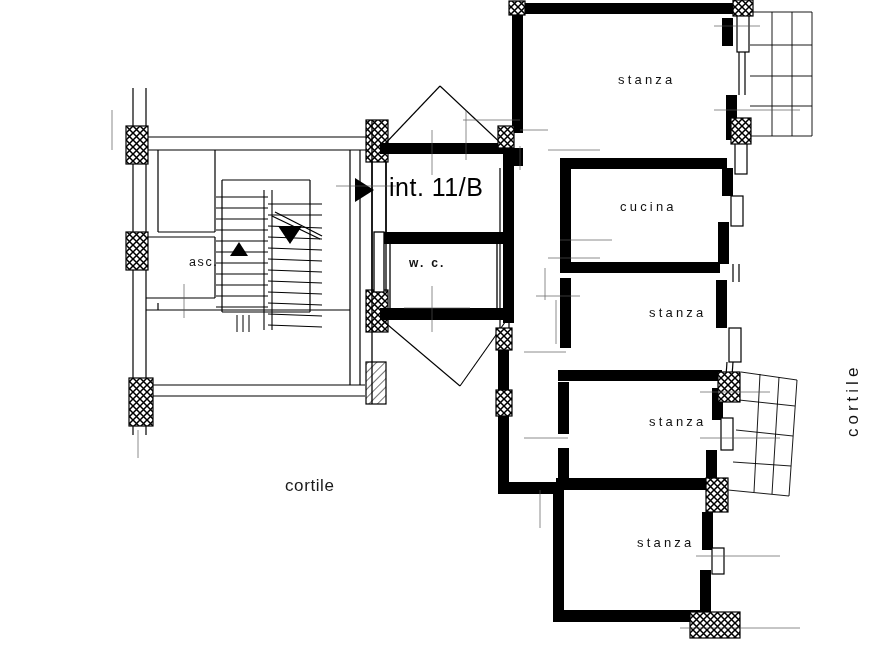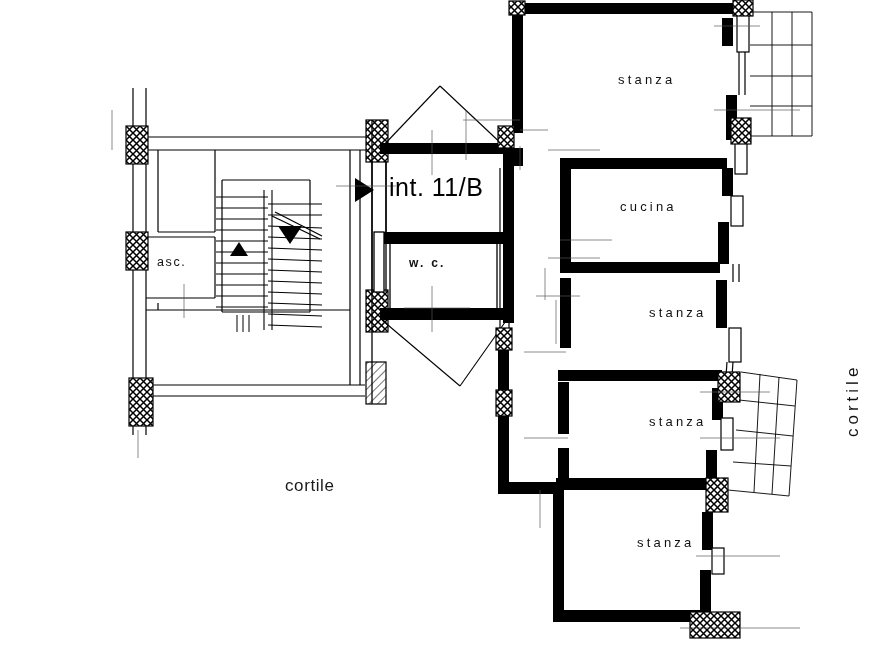--- a/index.html
+++ b/index.html
@@ -40,20 +40,21 @@
     font-weight: 400;
   }
   .lbl-wc {
     font-size: 12px;
     letter-spacing: 2.2px;
     font-weight: bold;
   }
   .lbl-asc {
     font-size: 12.5px;
     letter-spacing: 1.6px;
+    margin-left: 32px;
   }
   .lbl-int {
     font-size: 25px;
     letter-spacing: 0.5px;
     font-weight: 400;
     color: #000;
   }
   .lbl-cortile {
     font-size: 17px;
     letter-spacing: 0.6px;

